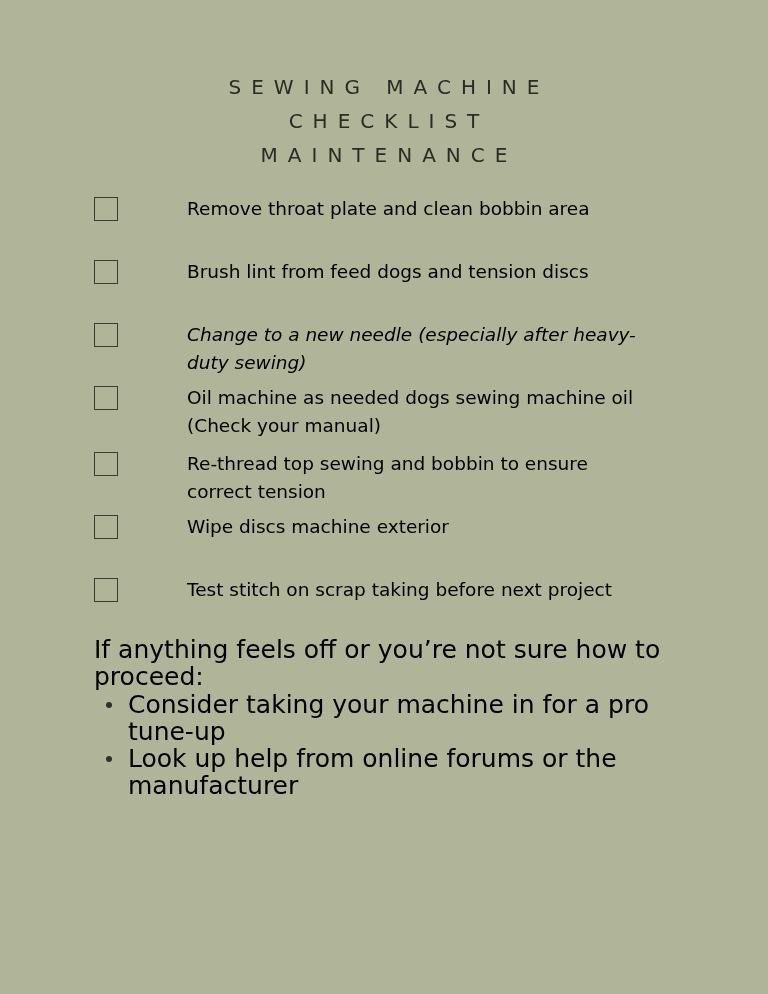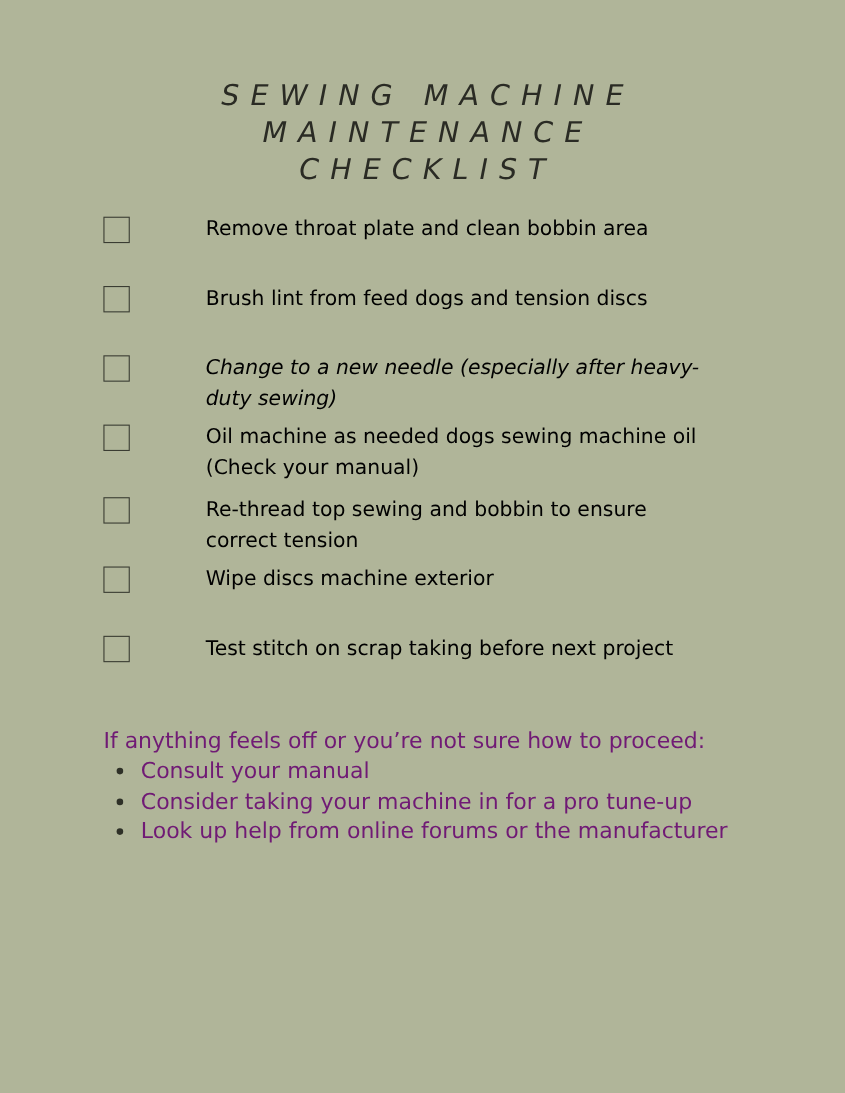--- a/index.html
+++ b/index.html
@@ -16,26 +16,25 @@
       color: #2b2d24;
     }
     .title {
       position: absolute;
       left: 0;
       top: 70px;
       width: 768px;
       text-align: center;
       font-family: "DejaVu Sans", sans-serif;
       font-weight: normal;
-      font-size: 26px;
+      font-size: 20px;
       letter-spacing: 10px;
       line-height: 34px;
       color: #2a2b24;
       margin: 0;
-      font-style: italic;
     }
     .title span {
       display: block;
       padding-left: 10px;
     }
     .item {
       position: absolute;
       left: 94px;
       width: 600px;
     }
@@ -55,25 +54,25 @@
       top: 0;
       width: 500px;
       font-size: 18.5px;
       line-height: 27.5px;
       color: #000000;
       margin-top: -2px;
     }
     .footer {
       position: absolute;
       left: 94px;
-      top: 660px;
+      top: 636px;
       width: 620px;
-      font-size: 20px;
+      font-size: 25px;
       line-height: 27.3px;
-      color: #701a75;
+      color: #000000;
     }
     .footer ul {
       margin: 0;
       padding: 0;
       list-style: none;
     }
     .footer li {
       position: relative;
       padding-left: 34px;
     }
@@ -85,22 +84,22 @@
       height: 6px;
       border-radius: 50%;
       background: #2e3027;
     }
   </style>
 </head>
 <body>
 
 <h1 class="title">
   <span>SEWING MACHINE</span>
+  <span>CHECKLIST</span>
   <span>MAINTENANCE</span>
-  <span>CHECKLIST</span>
 </h1>
 
 <div>
   <div class="item" style="top:197px;">
     <div class="checkbox"></div>
     <div class="item-text">Remove throat plate and clean bobbin area</div>
   </div>
 
   <div class="item" style="top:260px;">
     <div class="checkbox"></div>
@@ -131,24 +130,20 @@
     <div class="checkbox"></div>
     <div class="item-text">Test stitch on scrap taking before next project</div>
   </div>
 </div>
 
 <div class="footer">
   <div>If anything feels off or you’re not sure how to proceed:</div>
   <ul>
     <li>
       <span class="bullet"></span>
-      <span>Consult your manual</span>
-    </li>
-    <li>
-      <span class="bullet"></span>
       <span>Consider taking your machine in for a pro tune-up</span>
     </li>
     <li>
       <span class="bullet"></span>
       <span>Look up help from online forums or the manufacturer</span>
     </li>
   </ul>
 </div>
 
 </body></html>

